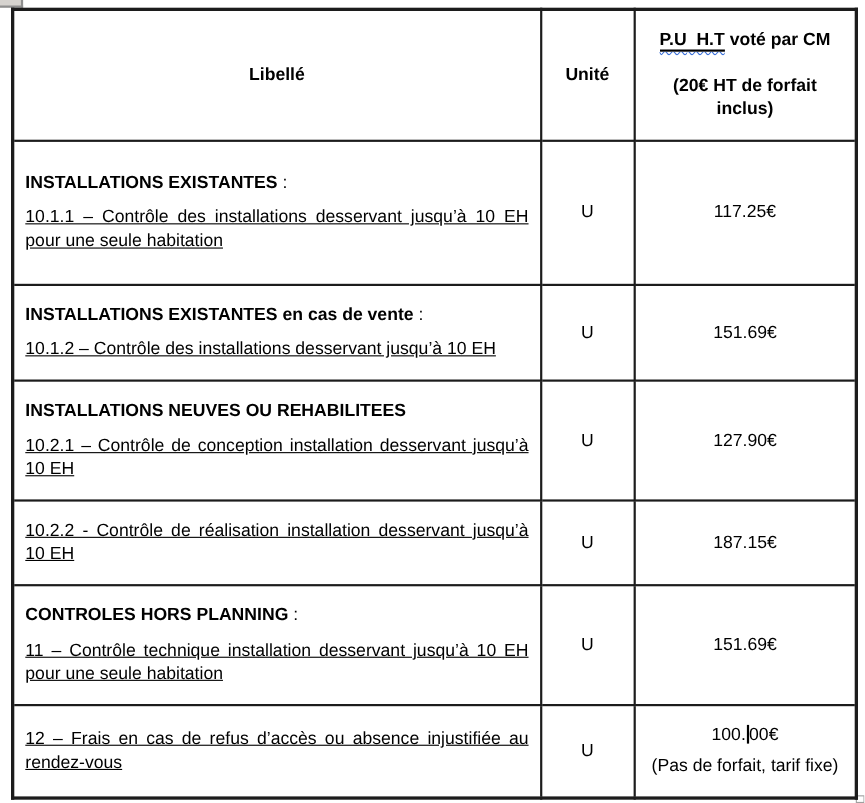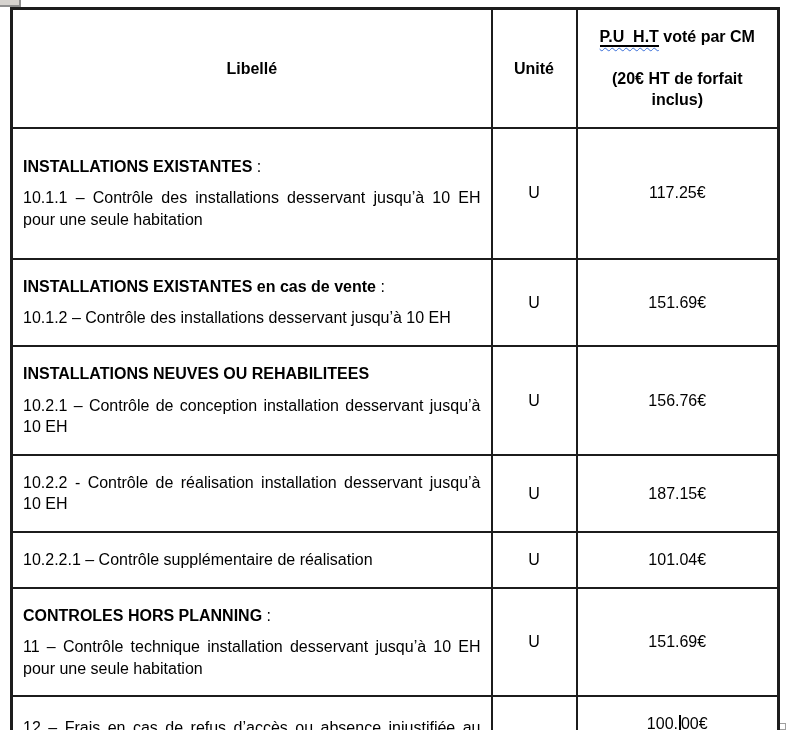--- a/index.html
+++ b/index.html
@@ -45,21 +45,21 @@
   }
   .ph-title{margin:0;white-space:nowrap;}
   .ph-sub{margin:20px 4px 0 4px;}
   
   .squig{text-decoration:underline wavy #3a6fd8;text-decoration-thickness:1px;text-underline-offset:5px;}
   .squig .u{border-bottom:2px solid #000000;}
 
   td.lib{text-align:left;}
   .hd{font-weight:bold;margin:0 0 10px 0;}
   .hd .colon{font-weight:normal;}
-  .desc{margin:0;text-align:justify;}
+  .desc{margin:0;text-align:justify;text-decoration:underline;}
 
   td.unit,td.price{text-align:center;}
   td.price-top{vertical-align:top;padding-top:11px;}
 
   .caret{
     display:inline-block;width:2px;height:17px;background:#000000;
     vertical-align:-3px;margin-left:1px;
   }
   .p-note{white-space:nowrap;margin-top:7px;}
 </style>
@@ -109,39 +109,32 @@
       <td class="unit">U</td>
       <td class="price">151.69€</td>
     </tr>
 
     <tr class="r2">
       <td class="lib">
         <p class="hd"><span>INSTALLATIONS NEUVES OU REHABILITEES</span></p>
         <p class="desc">10.2.1 – Contrôle de conception installation desservant jusqu’à 10 EH</p>
       </td>
       <td class="unit">U</td>
-      <td class="price">156.76€</td>
+      <td class="price">127.90€</td>
     </tr>
 
 
     <tr class="r4">
       <td class="lib">
         <p class="desc">10.2.2 - Contrôle de réalisation installation desservant jusqu’à 10 EH</p>
       </td>
       <td class="unit">U</td>
       <td class="price price-top">187.15€</td>
     </tr>
 
-    <tr class="r5">
-      <td class="lib">
-        <p class="desc">10.2.2.1 – Contrôle supplémentaire de réalisation</p>
-      </td>
-      <td class="unit">U</td>
-      <td class="price">101.04€</td>
-    </tr>
 
     <tr class="r6">
       <td class="lib">
         <p class="hd"><span>CONTROLES HORS PLANNING</span><span class="colon"> :</span></p>
         <p class="desc">11 – Contrôle technique installation desservant jusqu’à 10 EH pour une seule habitation</p>
       </td>
       <td class="unit">U</td>
       <td class="price">151.69€</td>
     </tr>
 

